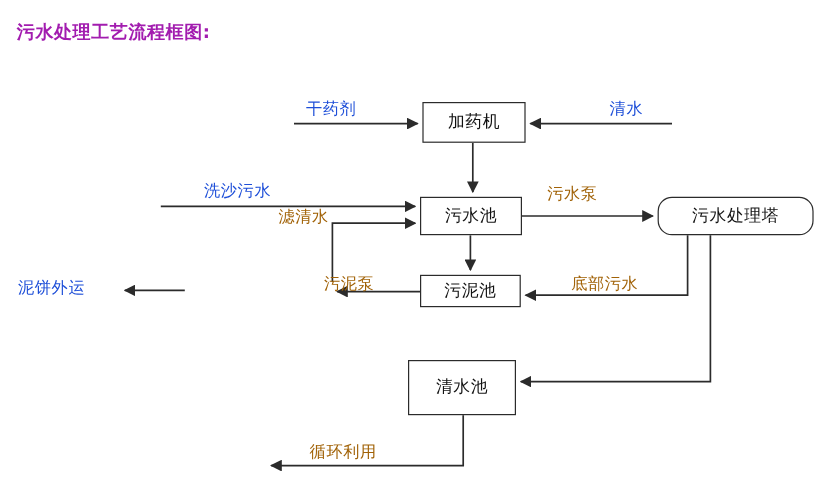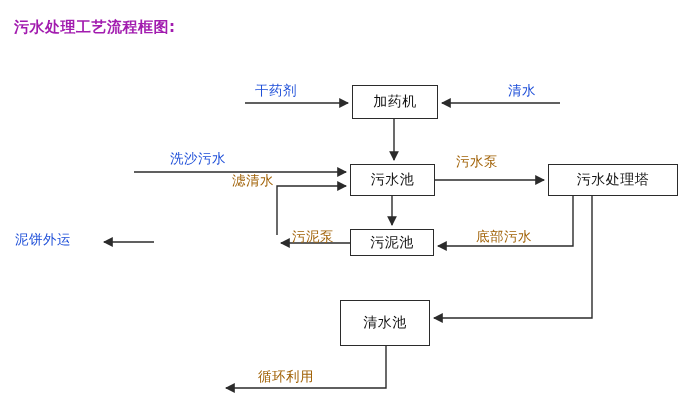--- a/index.html
+++ b/index.html
@@ -105,21 +105,21 @@
   </svg>
 
   <div class="node-box" style="left:352px; top:85px; width:86px; height:34px;">
     <span>加药机</span>
   </div>
 
   <div class="node-box" style="left:350px; top:164px; width:85px; height:32px;">
     <span>污水池</span>
   </div>
 
-  <div class="node-box" style="left:548px; top:164px; width:130px; height:32px;">
+  <div class="node-box" style="left:548px; top:164px; width:130px; height:32px;border-radius:12px;">
     <span>污水处理塔</span>
   </div>
 
 
   <div class="node-box" style="left:350px; top:229px; width:84px; height:27px;">
     <span>污泥池</span>
   </div>
 
   <div class="node-box" style="left:340px; top:300px; width:90px; height:46px;">
     <span>清水池</span>
@@ -130,19 +130,19 @@
   <div class="terminal-label" style="left:479px; top:82px;margin-left:29px;">清水</div>
 
   <div class="terminal-label" style="left:170px; top:150px;">洗沙污水</div>
 
   <div class="terminal-label" style="left:15px; top:231px;">泥饼外运</div>
 
   <div class="edge-label" style="left:232px; top:172px;">滤清水</div>
 
   <div class="edge-label" style="left:456px; top:153px;">污水泵</div>
 
-  <div class="edge-label" style="left:292px; top:228px;text-align:right;">污泥泵</div>
+  <div class="edge-label" style="left:270px; top:228px;text-align:right;">污泥泵</div>
 
   <div class="edge-label" style="left:476px; top:228px;">底部污水</div>
 
   <div class="edge-label" style="left:258px; top:368px;">循环利用</div>
 
 </div>
 
 </body></html>

